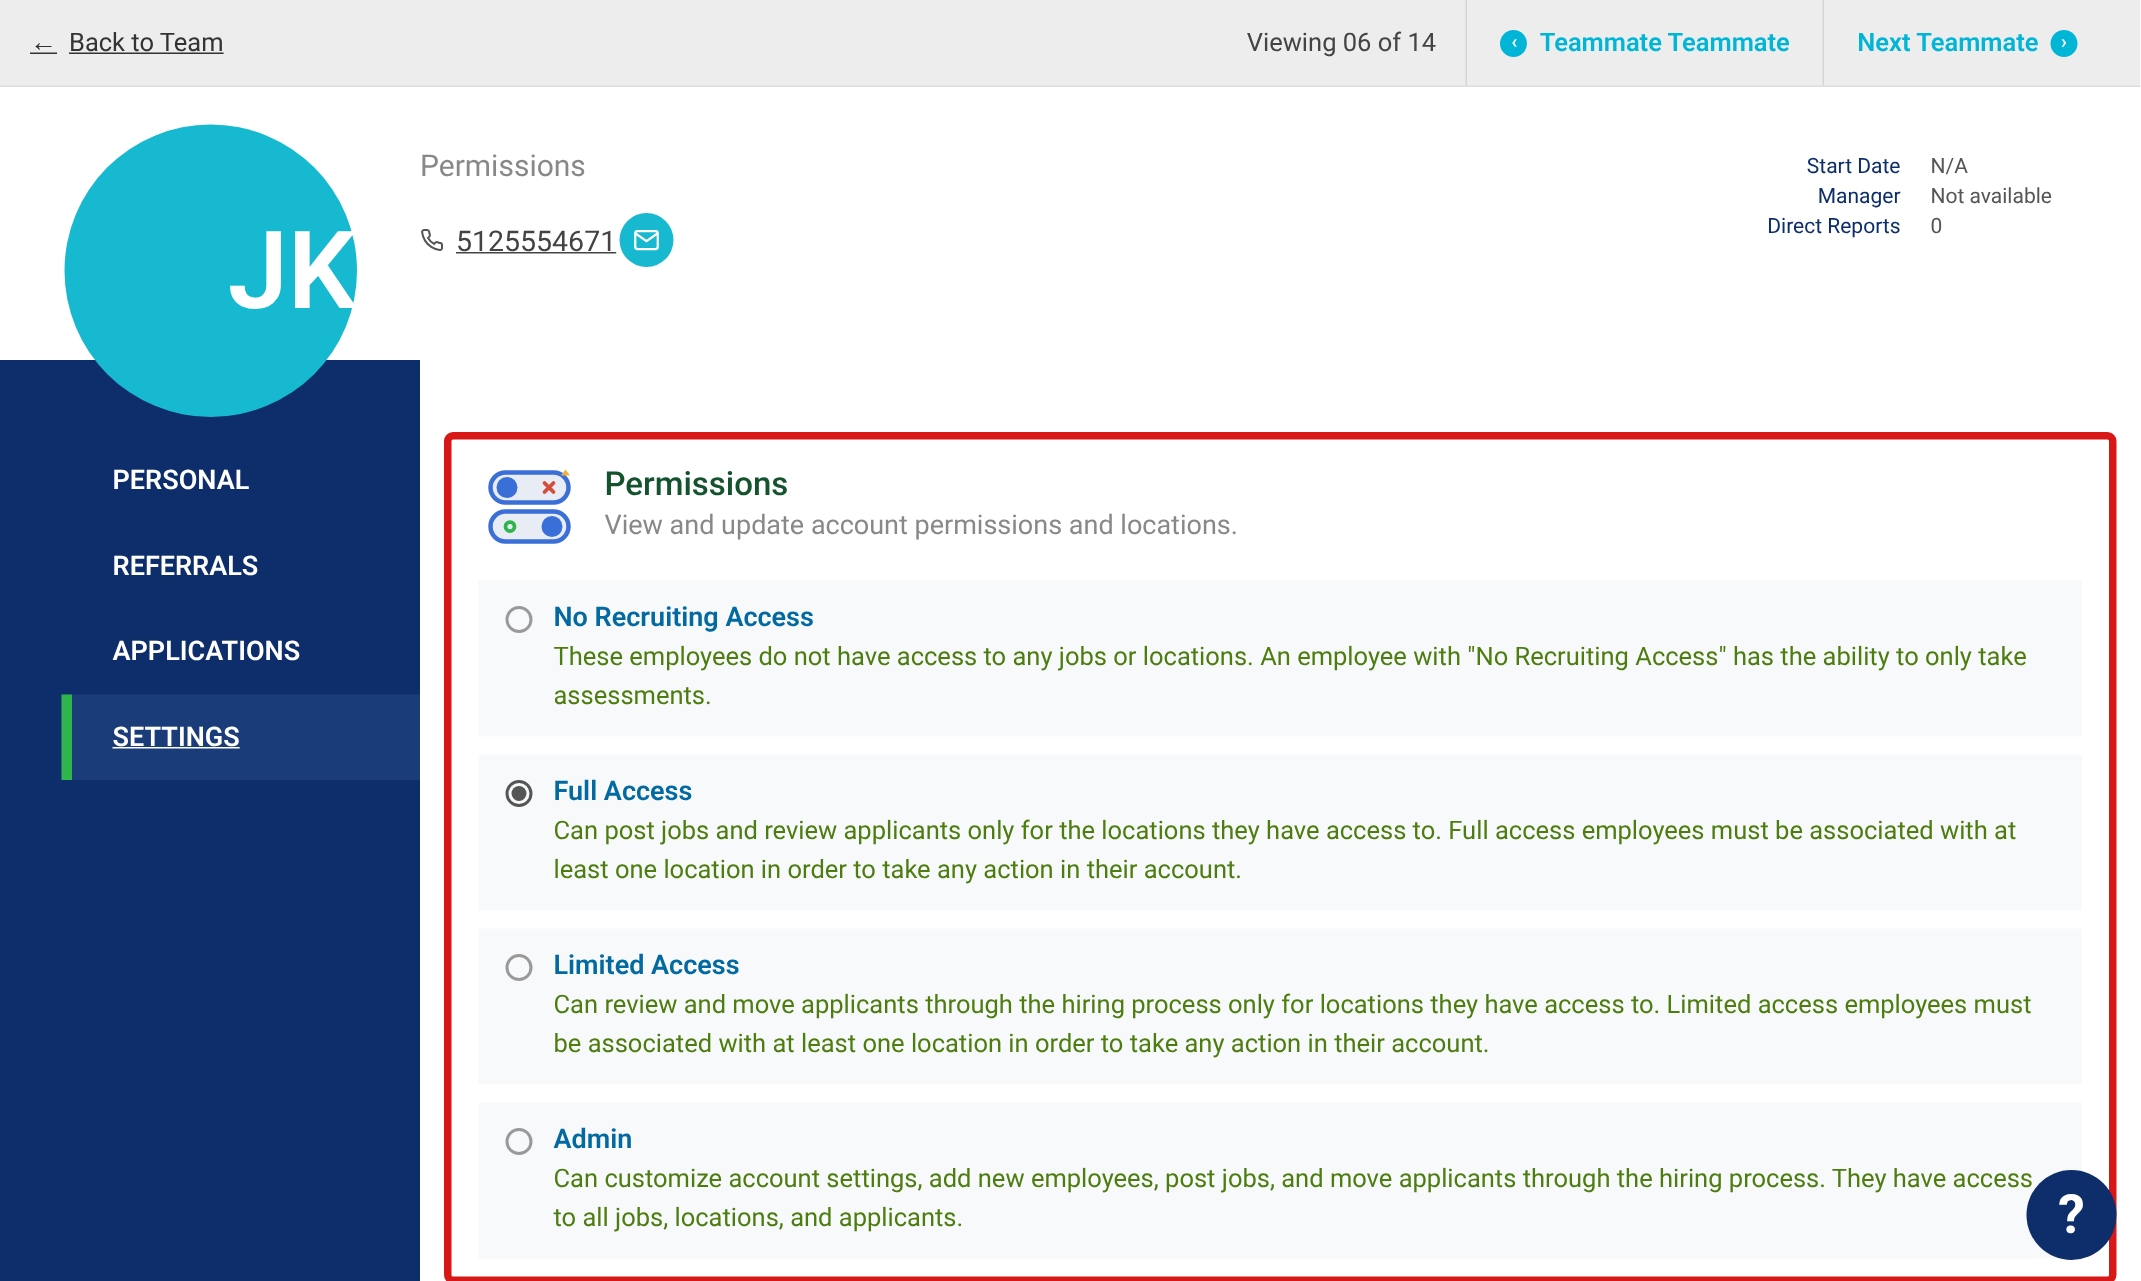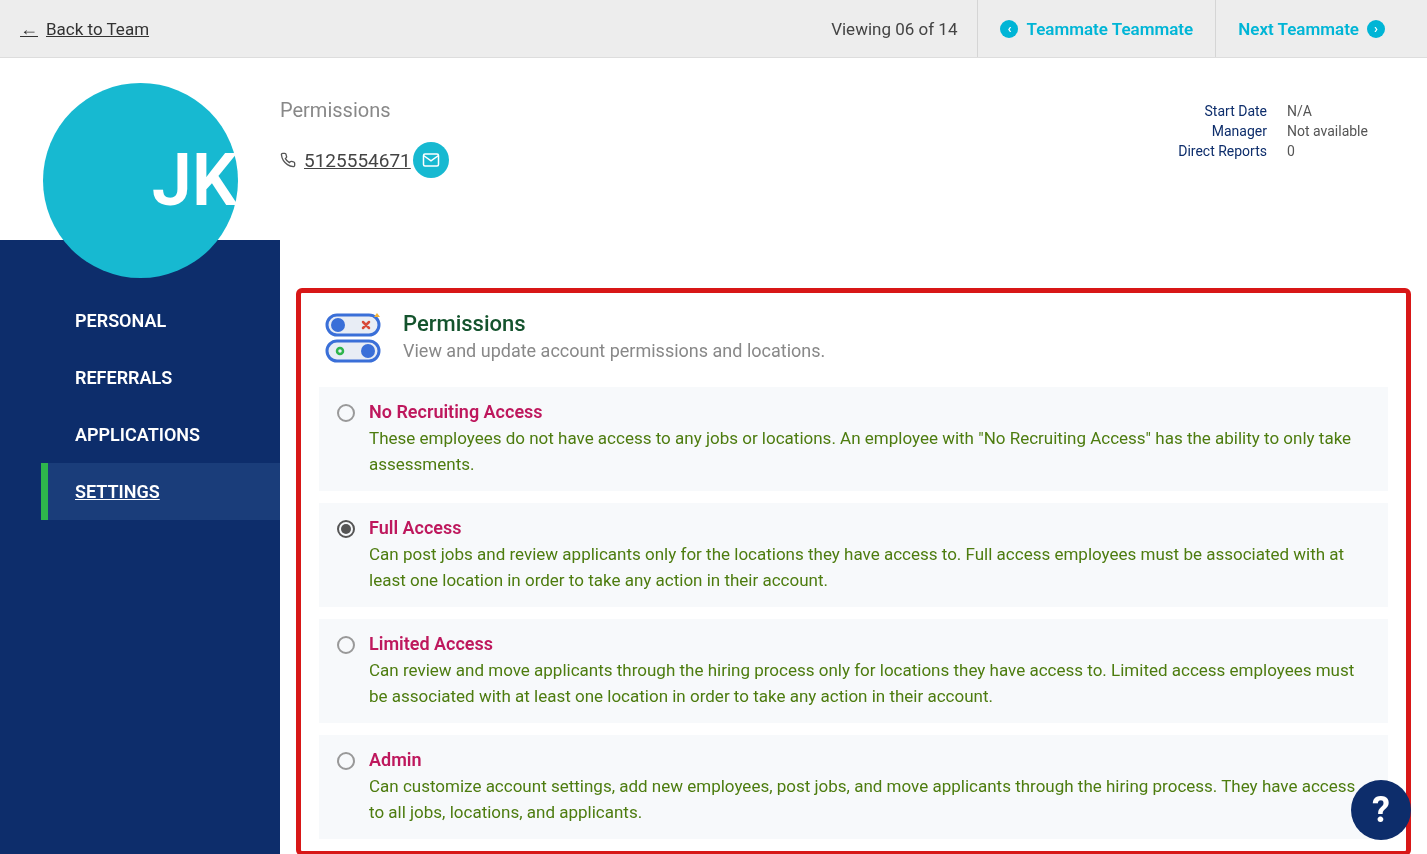--- a/index.html
+++ b/index.html
@@ -39,21 +39,21 @@
   
   .perm-header { display: flex; gap: 20px; align-items:flex-start; padding: 8px 0 18px 6px; }
   .perm-icon-wrap { flex:none; }
   .perm-title { font-size: 22px; color: #14532d; font-weight: 500; margin-bottom:4px; }
   .perm-desc { font-size: 18px; color: #888; }
   
   .perm-option { background: #f7f9fb; padding: 14px 18px; margin-bottom: 12px; display: flex; gap: 14px; align-items: flex-start; cursor: pointer; }
   .radio { flex:none; width: 18px; height: 18px; border-radius: 50%; border: 2px solid #999; margin-top: 3px; position: relative; }
   .radio.selected { border-color: #555; }
   .radio.selected::after { content:''; position:absolute; left:2px; top:2px; width:10px; height:10px; border-radius:50%; background:#555; }
-  .opt-title { font-size: 18px; font-weight: 600; color: #be185d; margin-bottom: 4px; }
+  .opt-title { font-size: 18px; font-weight: 600; color: #0369a1; margin-bottom: 4px; }
   .opt-desc { font-size: 17px; color: #4d7c0f; line-height: 1.5; }
   
   .help-fab { position: absolute; right: 16px; bottom: 14px; width: 60px; height: 60px; border-radius: 50%; background: #0d2d6b; color: #fff; display:flex; align-items:center; justify-content:center; font-size: 36px; font-weight:700; cursor:pointer; }
 </style>
 </head>
 <body>
 
 <div class="top-bar">
   <div class="back-link">
     <span class="arrow">←</span>

